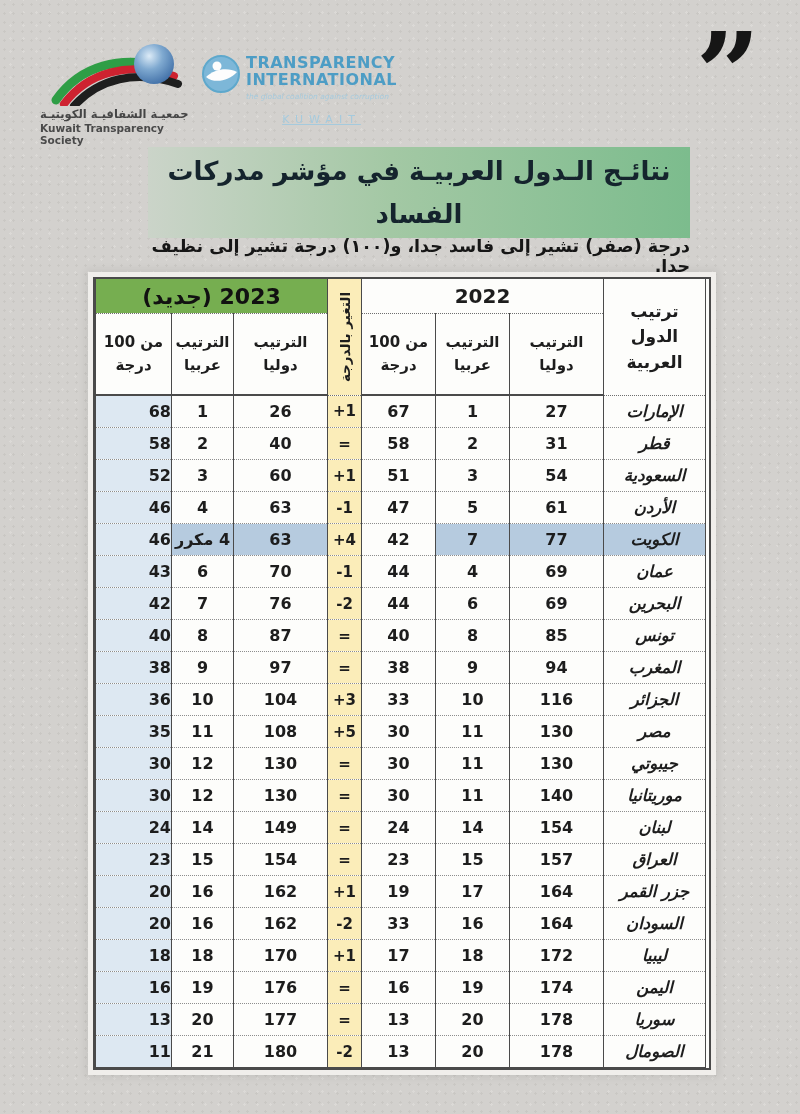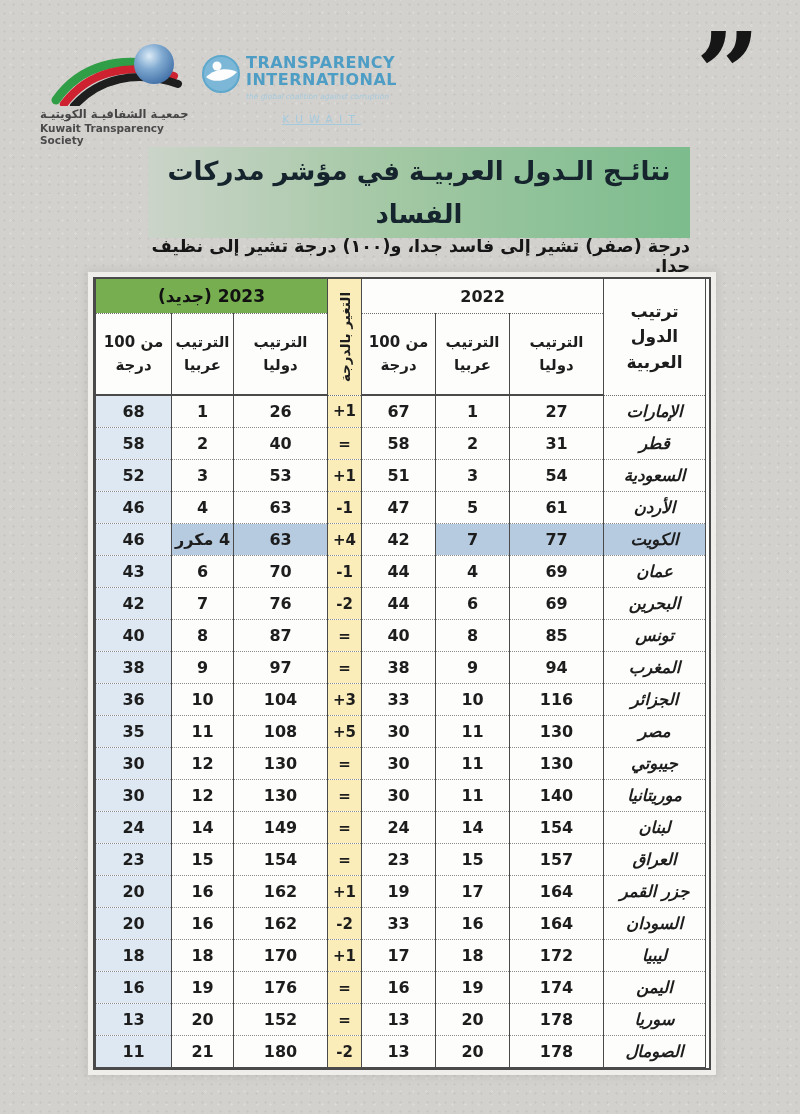--- a/index.html
+++ b/index.html
@@ -44,34 +44,34 @@
   .table-wrap{
     position:absolute;left:93px;top:277px;width:614px;background:#fdfdfb;
     border:2px solid var(--border-dark);
     box-shadow:0 0 0 5px #f0eeeb, 0 0 8px 7px rgba(0,0,0,.07);
   }
   table{width:610px;table-layout:fixed;border-collapse:collapse;direction:rtl;}
   th,td{border-left:1px solid var(--border-dark);border-right:1px solid var(--border-dark);
         text-align:center;vertical-align:middle;font-weight:bold;color:#1d1d1d;
         padding:0;overflow:hidden;}
   thead th{border-bottom:1px dotted #6e6e6e;background:#fdfdfb;}
-  th.year23{background:var(--green);height:34px;font-size:17px;color:#111;}
-  th.year22{height:34px;font-size:16px;}
+  th.year23{background:var(--green);height:34px;font-size:22px;color:#111;}
+  th.year22{height:34px;font-size:20px;}
   th.country-h{font-size:17px;white-space:pre-line;line-height:1.5;margin-top:48px;}
   th.chg-h{background:var(--yellow);position:relative;}
   .vert{position:absolute;left:50%;top:50%;
         transform:translate(-50%,-50%) rotate(-90deg);
         white-space:nowrap;font-size:13.5px;font-weight:bold;color:#1d1d1d;}
   th.sub{height:80px;font-size:15px;white-space:pre-line;line-height:1.55;
          border-bottom:2px solid var(--border-dark);margin-top:39px;}
   tbody td{height:31px;font-size:16px;
            border-top:1px dotted #8d8d8d;border-bottom:1px dotted #8d8d8d;}
   tbody tr:last-child td{border-bottom:1px solid var(--border-dark);}
   td.country{font-size:16.5px;font-style:italic;}
-  td.score{background:var(--score-blue);}
+  td.score{background:var(--score-blue);text-align:right;}
   td.change{background:var(--yellow);direction:ltr;font-size:15px;}
   td.hl{background:var(--hl-blue);}
 </style>
 </head>
 <body>
 
 <div class="kts-logo">
   <span>
     <svg width="150" height="64" viewBox="0 0 150 64">
       <defs>
@@ -174,21 +174,21 @@
           <td class="num">40</td>
           <td class="num">2</td>
           <td class="num score">58</td>
         </tr>
         <tr>
           <td class="country">السعودية</td>
           <td class="num">54</td>
           <td class="num">3</td>
           <td class="num">51</td>
           <td class="change">+1</td>
-          <td class="num">53</td>
+          <td class="num">60</td>
           <td class="num">3</td>
           <td class="num score">52</td>
         </tr>
         <tr>
           <td class="country">الأردن</td>
           <td class="num">61</td>
           <td class="num">5</td>
           <td class="num">47</td>
           <td class="change">-1</td>
           <td class="num">63</td>
@@ -344,21 +344,21 @@
           <td class="num">176</td>
           <td class="num">19</td>
           <td class="num score">16</td>
         </tr>
         <tr>
           <td class="country">سوريا</td>
           <td class="num">178</td>
           <td class="num">20</td>
           <td class="num">13</td>
           <td class="change">=</td>
-          <td class="num">152</td>
+          <td class="num">177</td>
           <td class="num">20</td>
           <td class="num score">13</td>
         </tr>
         <tr>
           <td class="country">الصومال</td>
           <td class="num">178</td>
           <td class="num">20</td>
           <td class="num">13</td>
           <td class="change">-2</td>
           <td class="num">180</td>

